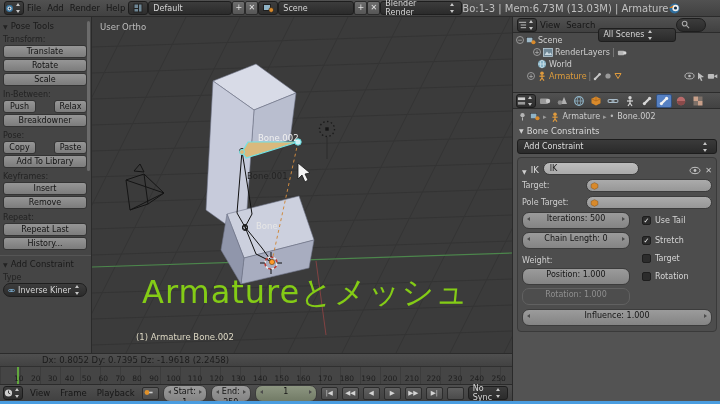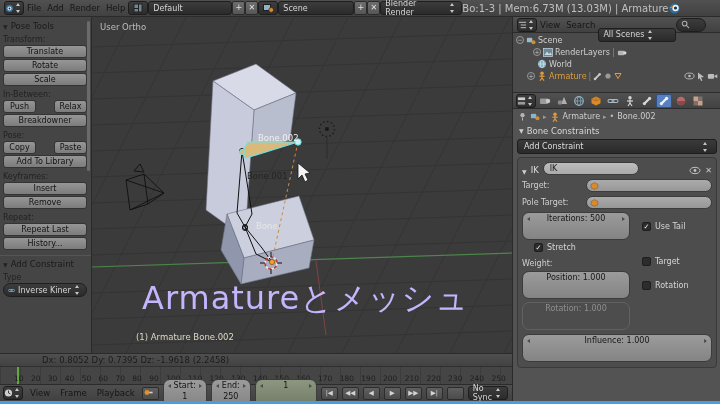--- a/index.html
+++ b/index.html
@@ -32,35 +32,35 @@
        border:1px solid #343434;border-radius:3px;color:#121212;font-size:8px;text-align:center;
        line-height:11px;margin-bottom:1px;overflow:hidden;white-space:nowrap;}
   .btnrow{display:flex;gap:18px;margin-bottom:1px;}
   .btnrow .btn{margin-bottom:0;}
   .shelf-div{height:1px;background:#353535;border-bottom:1px solid #555;margin:5px -4px 3px -3px;}
   #shelf-scroll{position:absolute;right:1px;top:4px;width:3px;height:150px;background:#6b6b6b;border-radius:2px;}
   
   #viewport{left:92px;top:17px;width:420px;height:336px;background:#3b3b3b;overflow:hidden;}
   #viewlabel{left:8px;top:5px;color:#bdbdbd;font-size:8.5px;}
   .bonelabel{position:absolute;font-size:8.5px;}
-  #caption{left:50px;top:260px;font-size:32px;color:#c4b5fd;letter-spacing:1px;white-space:nowrap;
+  #caption{left:50px;top:254px;font-size:32px;color:#84cc16;letter-spacing:1px;white-space:nowrap;
            font-family:"DejaVu Sans",sans-serif;}
   #activeinfo{left:44px;top:315px;color:#ded9c4;font-size:8.5px;}
   #v3dheader{left:0;top:353px;width:512px;height:13px;background:linear-gradient(#4f4f4f,#424242);
              border-top:1px solid #2b2b2b;color:#1b1b1b;font-size:8.5px;line-height:12px;padding-left:42px;}
   
   #ruler{left:0;top:366px;width:512px;height:18px;background:#454545;border-top:1px solid #303030;
          background-image:repeating-linear-gradient(90deg,#3c3c3c 0,#3c3c3c 1px,transparent 1px,transparent 20px);}
   #curframe{position:absolute;left:17px;top:0;width:2px;height:18px;background:#62a83e;}
   .ticknums{position:absolute;left:14px;right:6px;bottom:1px;display:flex;justify-content:space-between;}
   .ticknum{color:#1d1d1d;font-size:7.5px;}
   #tlheader{left:0;top:384px;width:512px;height:17px;background:linear-gradient(#4f4f4f,#414141);
             border-top:1px solid #2b2b2b;display:flex;align-items:center;gap:4px;padding:0 3px;}
   .pill{background:linear-gradient(#9b9b9b,#848484);border:1px solid #3c3c3c;border-radius:7px;
-        color:#141414;font-size:8px;text-align:center;height:28px;line-height:11px;position:relative;padding:0 10px;}
+        color:#141414;font-size:8px;text-align:center;height:17px;line-height:11px;position:relative;padding:0 10px;}
   .pill.slider::before{content:'';position:absolute;left:4px;top:4px;
         border-right:3px solid #4c4c4c;border-top:2.5px solid transparent;border-bottom:2.5px solid transparent;}
   .pill.slider::after{content:'';position:absolute;right:4px;top:4px;
         border-left:3px solid #4c4c4c;border-top:2.5px solid transparent;border-bottom:2.5px solid transparent;}
   .pbtn{min-width:17px;height:13px;background:linear-gradient(#606060,#4b4b4b);border:1px solid #2c2c2c;
         color:#d4d4d4;font-size:6.5px;line-height:11px;text-align:center;border-radius:2px;padding:0 1px;}
   .recdot{width:7px;height:7px;border-radius:50%;background:#d33a22;margin:2px auto;}
   #framepill{background:linear-gradient(#8d9681,#727b66);min-width:62px;}
   #bluebar{left:0;top:401px;width:720px;height:3px;background:#4a9de0;}
   
@@ -612,20 +612,21 @@
         </div>
 
         <div class="halfrow">
           <span class="pill slider">Iterations: 500</span>
           <span class="cbwrap">
             <span class="cb">✓</span>
             <span>Use Tail</span>
           </span>
         </div>
         <div class="halfrow">
+          <span class="pill slider">Chain Length: 0</span>
           <span class="cbwrap">
             <span class="cb">✓</span>
             <span>Stretch</span>
           </span>
         </div>
         <div class="halfrow">
           <span class="wlabel">Weight:</span>
           <span class="cbwrap">
             <span class="cb"></span>
             <span>Target</span>

